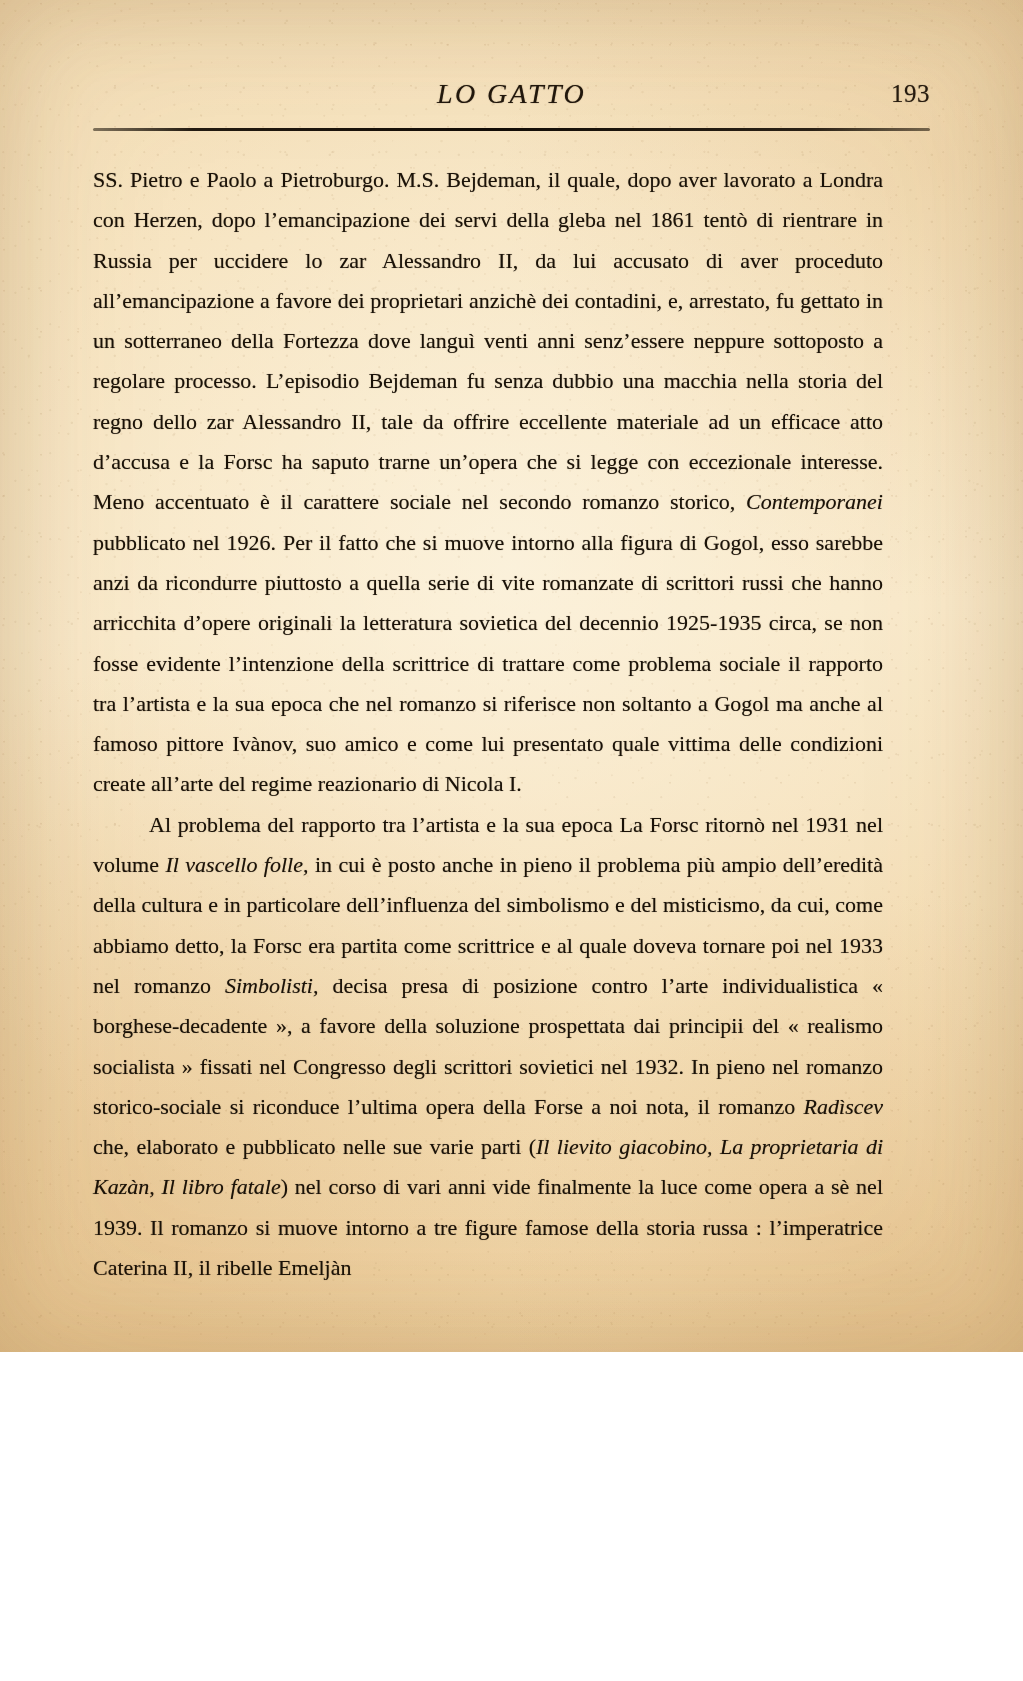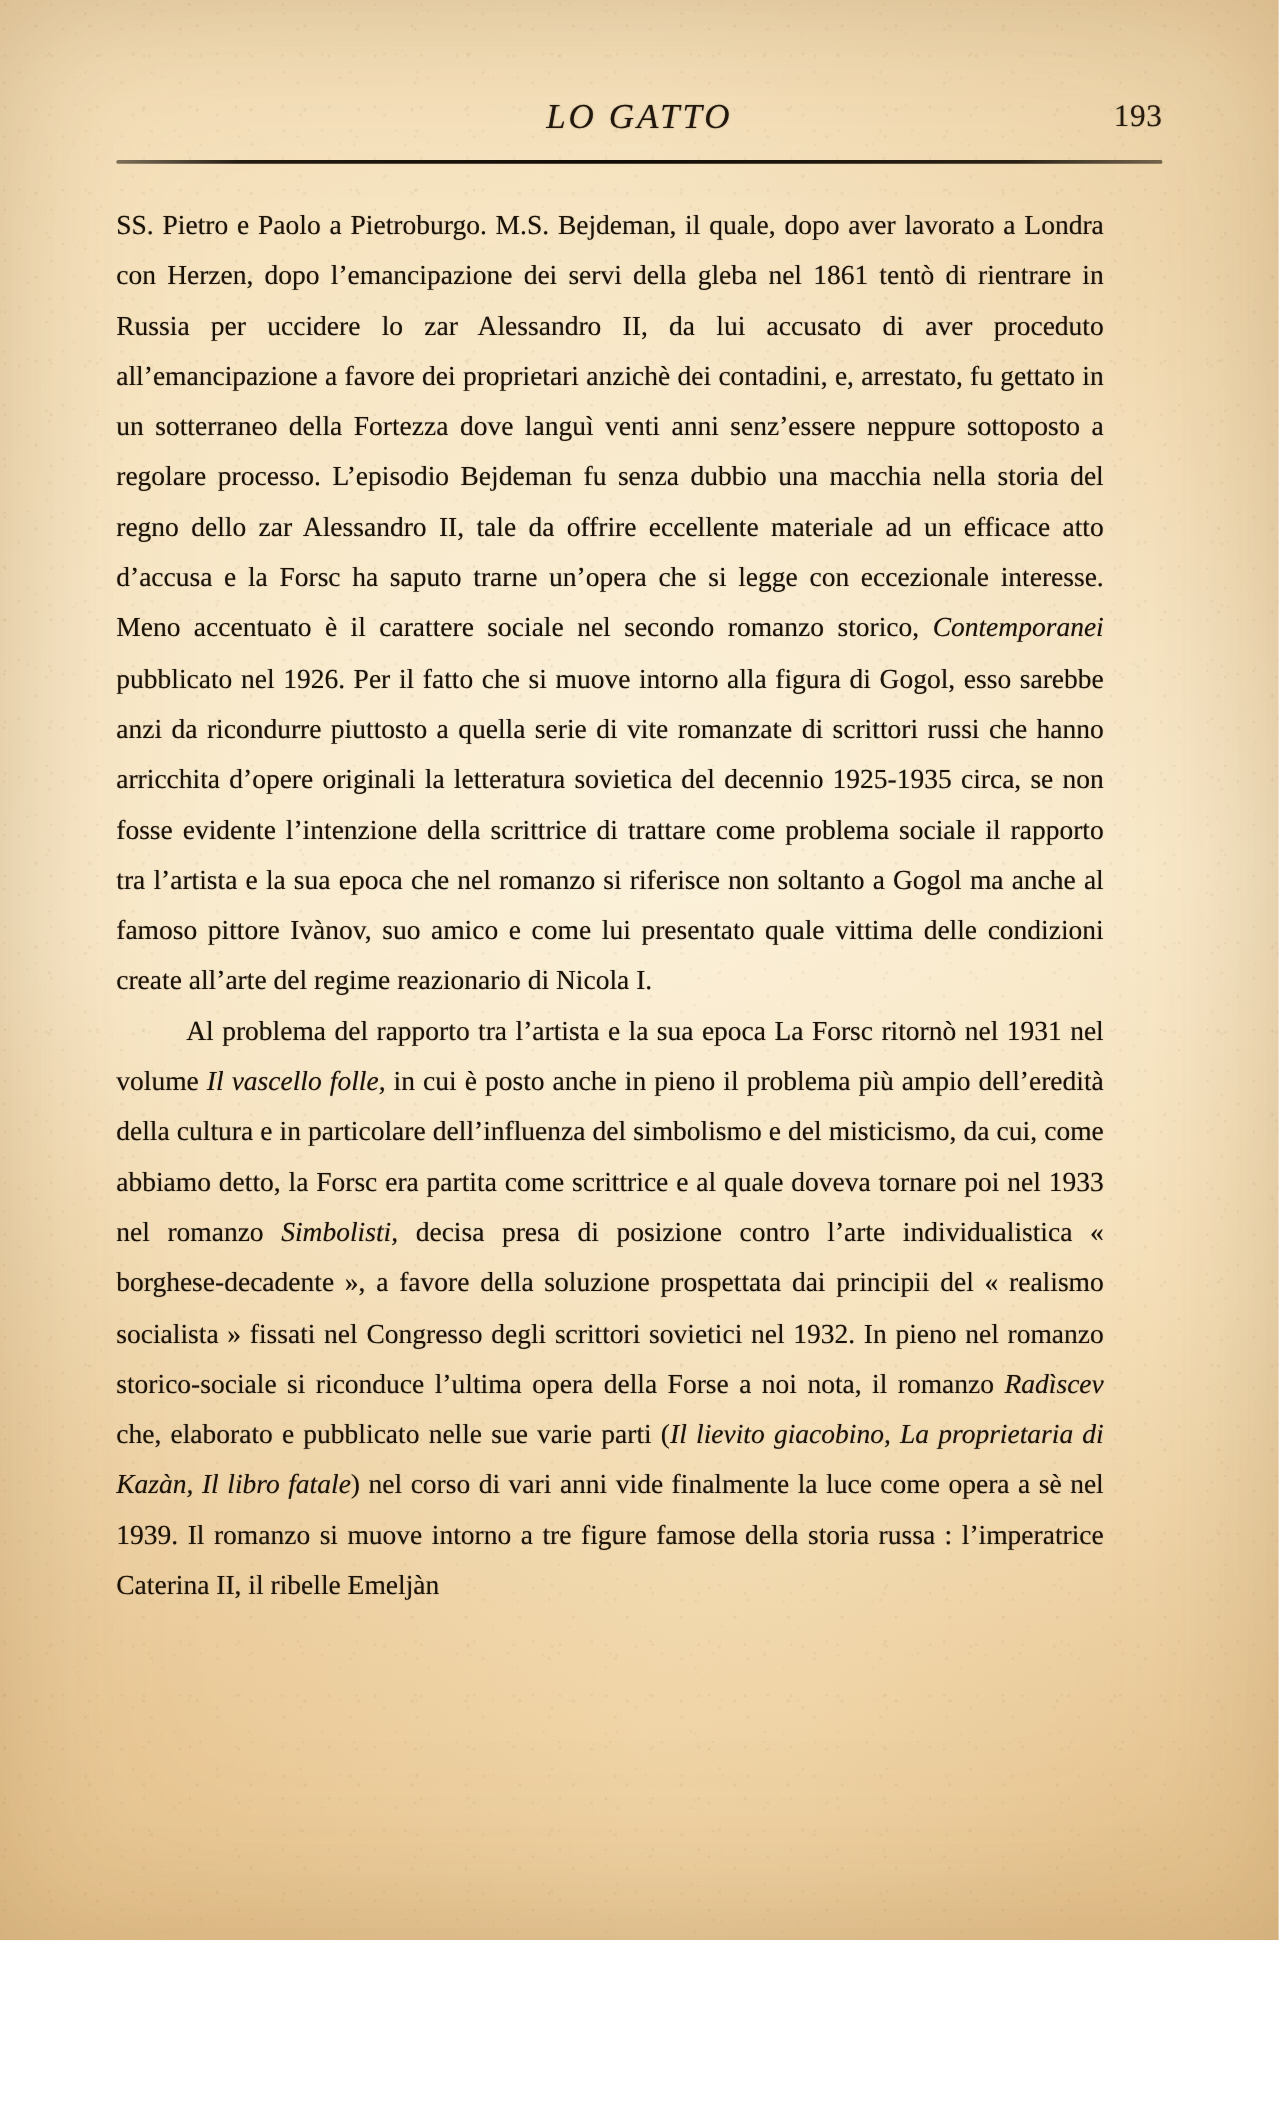--- a/index.html
+++ b/index.html
@@ -3,21 +3,21 @@
 <meta charset="utf-8">
 <style>
   html, body {
     margin: 0;
     padding: 0;
     background: #ffffff;
   }
   .page {
     position: relative;
     width: 1023px;
-    height: 1552px;
+    height: 1352px;
     overflow: hidden;
     background:
       radial-gradient(ellipse 140% 100% at 50% 42%, rgba(255,252,240,0.55) 0%, rgba(255,248,225,0.15) 38%, rgba(226,186,126,0.0) 62%),
       radial-gradient(ellipse 70% 55% at 14% 88%, rgba(214,167,105,0.30) 0%, rgba(214,167,105,0.0) 70%),
       radial-gradient(ellipse 60% 45% at 92% 12%, rgba(216,172,112,0.26) 0%, rgba(216,172,112,0.0) 72%),
       radial-gradient(ellipse 55% 40% at 88% 94%, rgba(206,158,96,0.24) 0%, rgba(206,158,96,0.0) 70%),
       linear-gradient(178deg, #f3dcb4 0%, #f5e0ba 18%, #f7e4c1 46%, #f2d9ae 74%, #eed09f 100%);
     font-family: "Liberation Serif", "DejaVu Serif", serif;
     color: #1c140c;
   }

